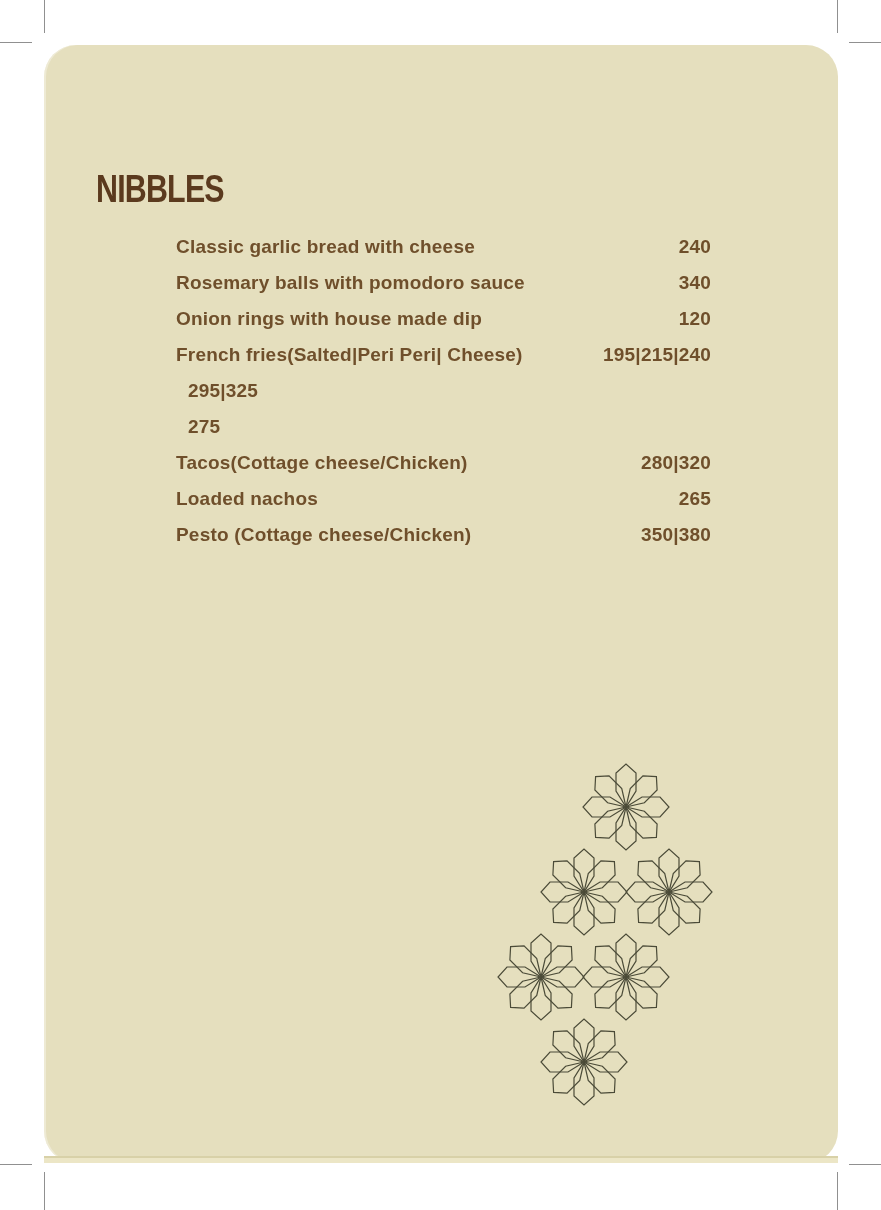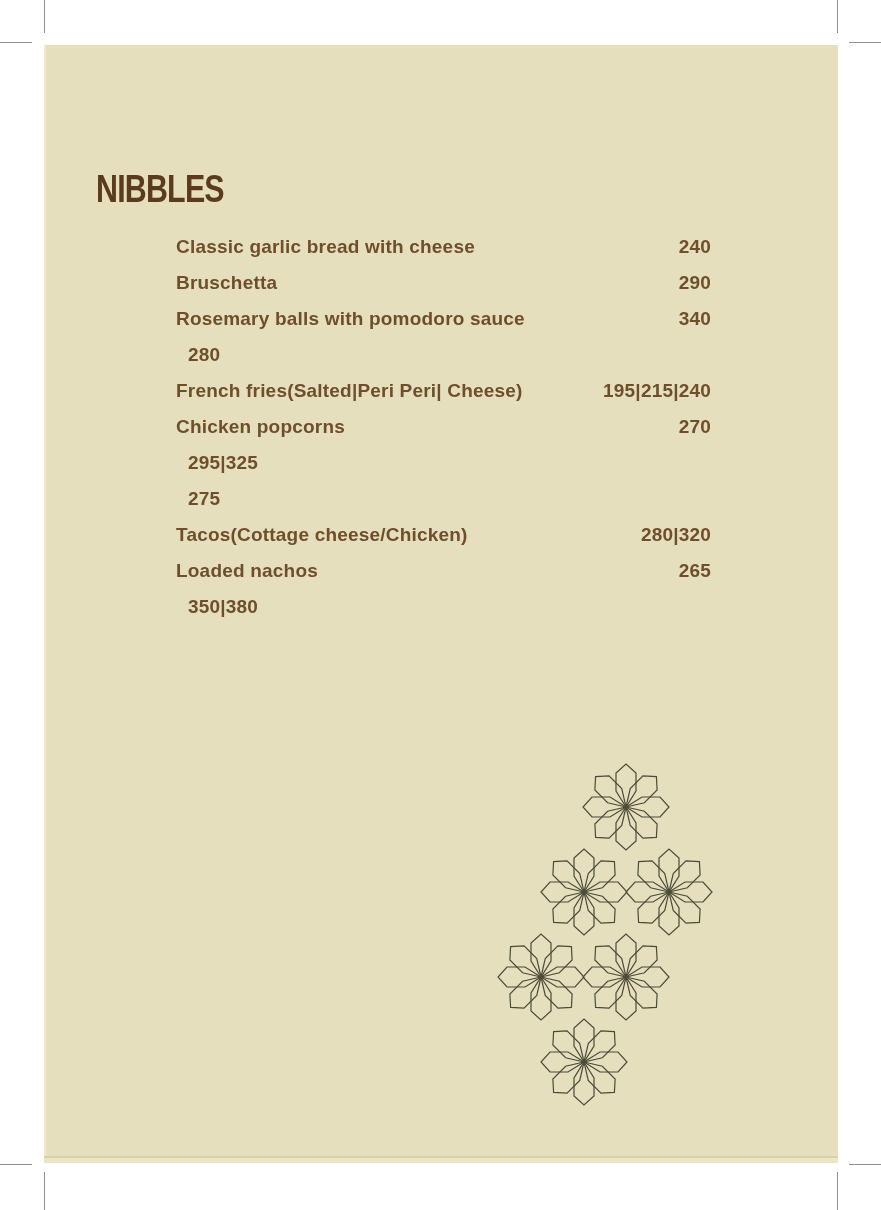--- a/index.html
+++ b/index.html
@@ -40,20 +40,21 @@
   .crop.br-h{left:849px;top:1164px;}
   
   .page{
     position:absolute;
     left:44px;
     top:45px;
     width:794px;
     height:1118px;
     background:var(--page-background);
     box-shadow:inset 2px 0 0 rgba(255,255,255,0.35);
+    border-radius:32px;
   }
   .page-bottom-edge{
     position:absolute;
     left:0;right:0;bottom:0;
     height:7px;
     background:linear-gradient(to bottom, var(--bottom-edge-dark) 0 2px, var(--bottom-edge-light) 2px 100%);
   }
   .title{
     position:absolute;
     left:52px;
@@ -110,53 +111,47 @@
   <div class="page">
 
     <h1 class="title">NIBBLES</h1>
 
     <div class="menu">
         <div class="row">
           <span class="item-name">Classic garlic bread with cheese</span>
           <span class="item-price">240</span>
         </div>
         <div class="row">
-          <span class="item-name">Bruschetta</span>
-          <span class="item-price">290</span>
-        </div>
-        <div class="row">
           <span class="item-name">Rosemary balls with pomodoro sauce</span>
           <span class="item-price">340</span>
         </div>
         <div class="row">
-          <span class="item-price">280</span>
+          <span class="item-name">Onion rings with house made dip</span>
+          <span class="item-price">120</span>
         </div>
         <div class="row">
           <span class="item-name">French fries(Salted|Peri Peri| Cheese)</span>
           <span class="item-price">195|215|240</span>
-        </div>
-        <div class="row">
-          <span class="item-name">Chicken popcorns</span>
-          <span class="item-price">270</span>
         </div>
         <div class="row">
           <span class="item-price">295|325</span>
         </div>
         <div class="row">
           <span class="item-price">275</span>
         </div>
         <div class="row">
           <span class="item-name">Tacos(Cottage cheese/Chicken)</span>
           <span class="item-price">280|320</span>
         </div>
         <div class="row">
           <span class="item-name">Loaded nachos</span>
           <span class="item-price">265</span>
         </div>
         <div class="row">
+          <span class="item-name">Pesto (Cottage cheese/Chicken)</span>
           <span class="item-price">350|380</span>
         </div>
       </div>
 
     <svg class="flowers" width="260" height="380" viewBox="0 0 260 380">
       <defs>
         <g id="flower" fill="none" stroke="#4b4b38" stroke-width="1.2">
           <polygon points="0,0 -10,-16 -10,-34 0,-43 10,-34 10,-16"></polygon>
           <polygon points="0,0 -10,-16 -10,-34 0,-43 10,-34 10,-16" transform="rotate(45)"></polygon>
           <polygon points="0,0 -10,-16 -10,-34 0,-43 10,-34 10,-16" transform="rotate(90)"></polygon>

